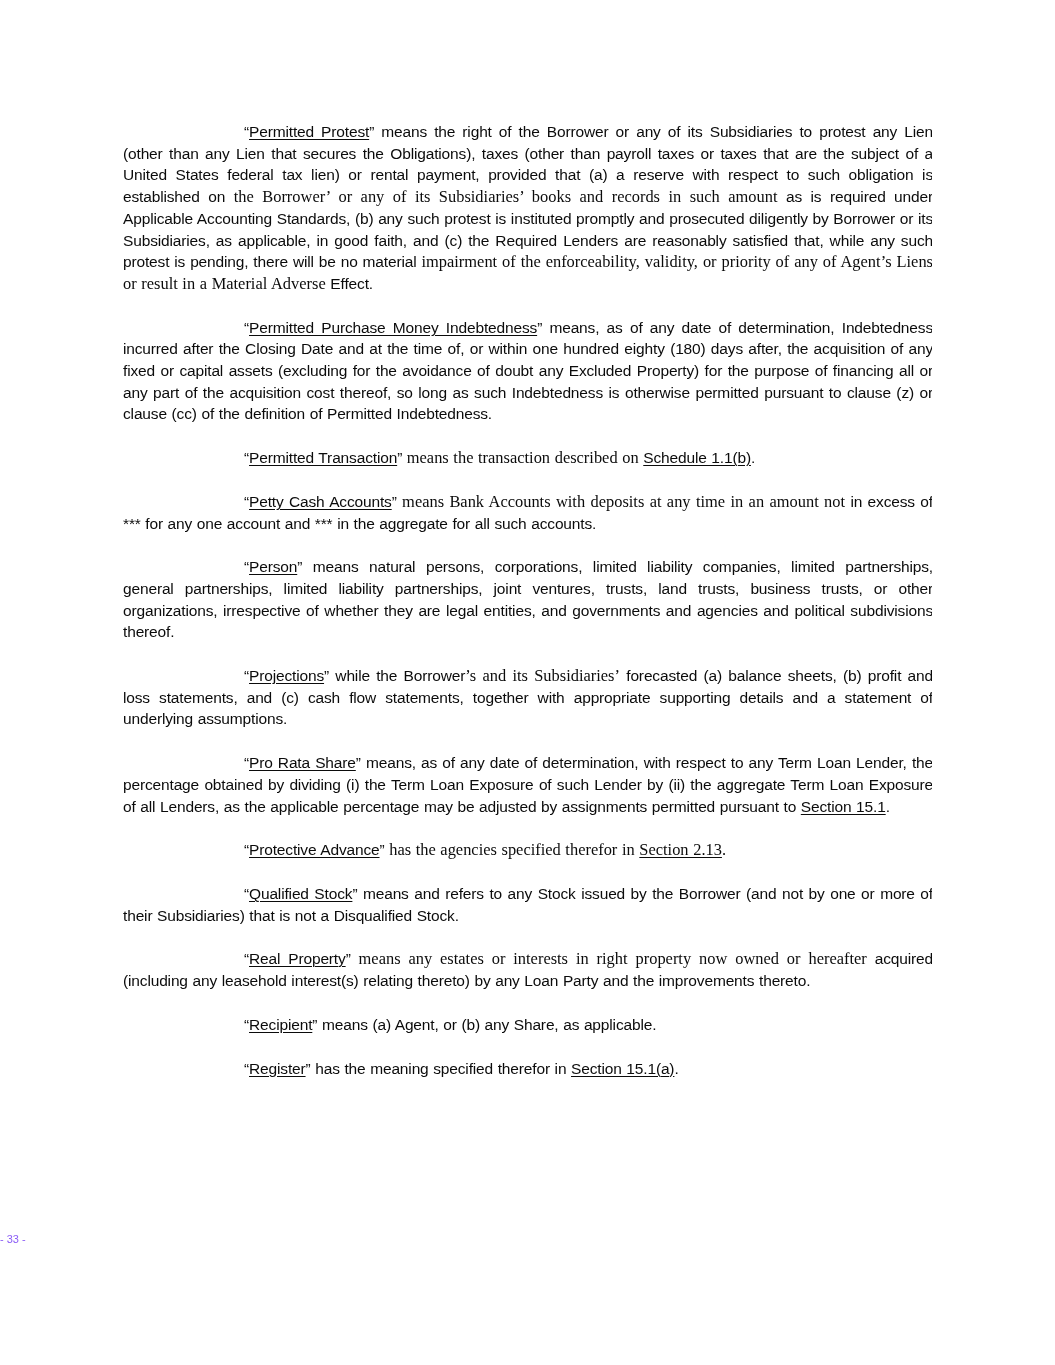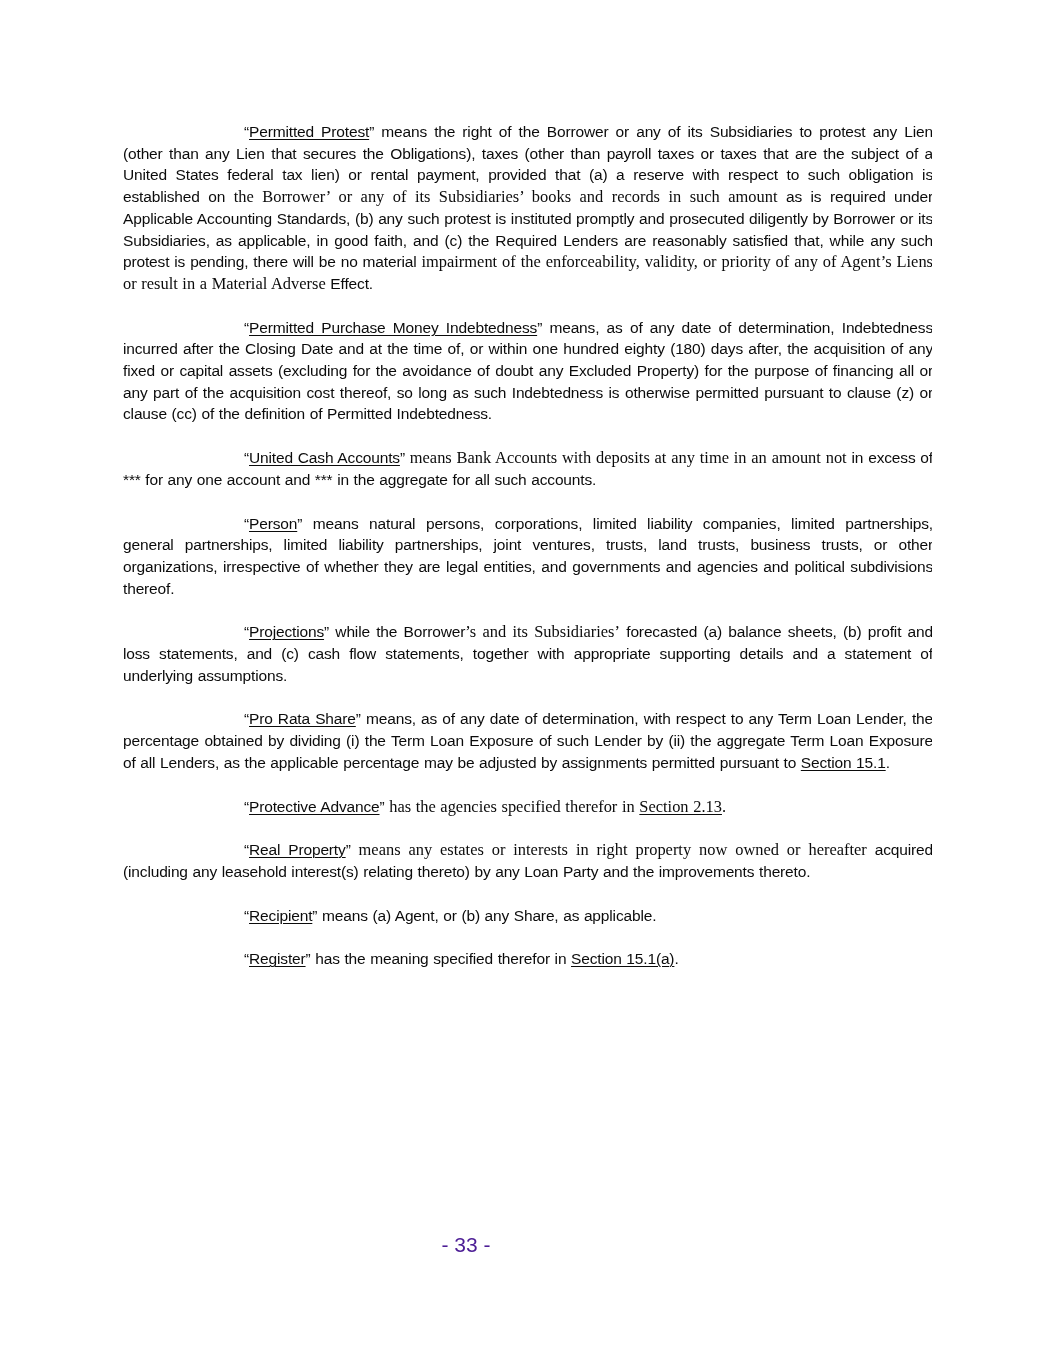--- a/index.html
+++ b/index.html
@@ -40,35 +40,36 @@
   .serif {
     font-family: "Liberation Serif", serif;
     font-size: 1.06em;
     letter-spacing: 0;
   }
   .page-footer {
     position: absolute;
     left: 0;
     right: 0;
     top: 1233px;
-    text-align: center;
-    font-size: 21px;
-    color: #4c1d95;
+    font-size: 11px;
+    color: #8b5cf6;
   }
 </style>
 </head>
 <body>
 
 <div class="page">
   <div class="doc-body">
       <p class="para"><span>“</span><span class="u">Permitted Protest</span><span>” means the right of the Borrower or any of its Subsidiaries to protest any Lien (other than any Lien that secures the Obligations), taxes (other than payroll taxes or taxes that are the subject of a United States federal tax lien) or rental payment, provided that (a) a reserve with respect to such obligation is established on </span><span class="serif">the Borrower’ or any of its Subsidiaries’ books and records in such amount</span><span> as is required under Applicable Accounting Standards, (b) any such protest is instituted promptly and prosecuted diligently by Borrower or its Subsidiaries, as applicable, in good faith, and (c) the Required Lenders are reasonably satisfied that, while any such protest is pending, there will be no material </span><span class="serif">impairment of the enforceability, validity, or priority of any of Agent’s Liens or result in a Material Adverse</span><span> Effect.</span></p>
       <p class="para"><span>“</span><span class="u">Permitted Purchase Money Indebtedness</span><span>” means, as of any date of determination, Indebtedness incurred after the Closing Date and at the time of, or within one hundred eighty (180) days after, the acquisition of any fixed or capital assets (excluding for the avoidance of doubt any Excluded Property) for the purpose of financing all or any part of the acquisition cost thereof, so long as such Indebtedness is otherwise permitted pursuant to clause (z) or clause (cc) of the definition of Permitted Indebtedness.</span></p>
-      <p class="para"><span>“</span><span class="u">United Cash Accounts</span><span>” </span><span class="serif">means Bank Accounts with deposits at any time in an amount not</span><span> in excess of *** for any one account and *** in the aggregate for all such accounts.</span></p>
+      <p class="para"><span>“</span><span class="u">Permitted Transaction</span><span>” </span><span class="serif">means the transaction described on </span><span class="u">Schedule 1.1(b)</span><span>.</span></p>
+      <p class="para"><span>“</span><span class="u">Petty Cash Accounts</span><span>” </span><span class="serif">means Bank Accounts with deposits at any time in an amount not</span><span> in excess of *** for any one account and *** in the aggregate for all such accounts.</span></p>
       <p class="para"><span>“</span><span class="u">Person</span><span>” means natural persons, corporations, limited liability companies, limited partnerships, general partnerships, limited liability partnerships, joint ventures, trusts, land trusts, business trusts, or other organizations, irrespective of whether they are legal entities, and governments and agencies and political subdivisions thereof.</span></p>
       <p class="para"><span>“</span><span class="u">Projections</span><span>” while the Borrower</span><span class="serif">’s and its Subsidiaries’</span><span> forecasted (a) balance sheets, (b) profit and loss statements, and (c) cash flow statements, together with appropriate supporting details and a statement of underlying assumptions.</span></p>
       <p class="para"><span>“</span><span class="u">Pro Rata Share</span><span>” means, as of any date of determination, with respect to any Term Loan Lender, the percentage obtained by dividing (i) the Term Loan Exposure of such Lender by (ii) the aggregate Term Loan Exposure of all Lenders, as the applicable percentage may be adjusted by assignments permitted pursuant to </span><span class="u">Section 15.1</span><span>.</span></p>
       <p class="para"><span>“</span><span class="u">Protective Advance</span><span>” </span><span class="serif">has the agencies specified therefor in </span><span class="u serif">Section 2.13</span><span class="serif">.</span></p>
+      <p class="para"><span>“</span><span class="u">Qualified Stock</span><span>” means and refers to any Stock issued by the Borrower (and not by one or more of their Subsidiaries) that is not a Disqualified Stock.</span></p>
       <p class="para"><span>“</span><span class="u">Real Property</span><span>” </span><span class="serif">means any estates or interests in right property now owned or hereafter</span><span> acquired (including any leasehold interest(s) relating thereto) by any Loan Party and the improvements thereto.</span></p>
       <p class="para"><span>“</span><span class="u">Recipient</span><span>” means (a) Agent, or (b) any Share, as applicable.</span></p>
       <p class="para"><span>“</span><span class="u">Register</span><span>” has the meaning specified therefor in </span><span class="u">Section 15.1(a)</span><span>.</span></p>
     </div>
   <div class="page-footer">- 33 -</div>
 </div>
 
 </body></html>

